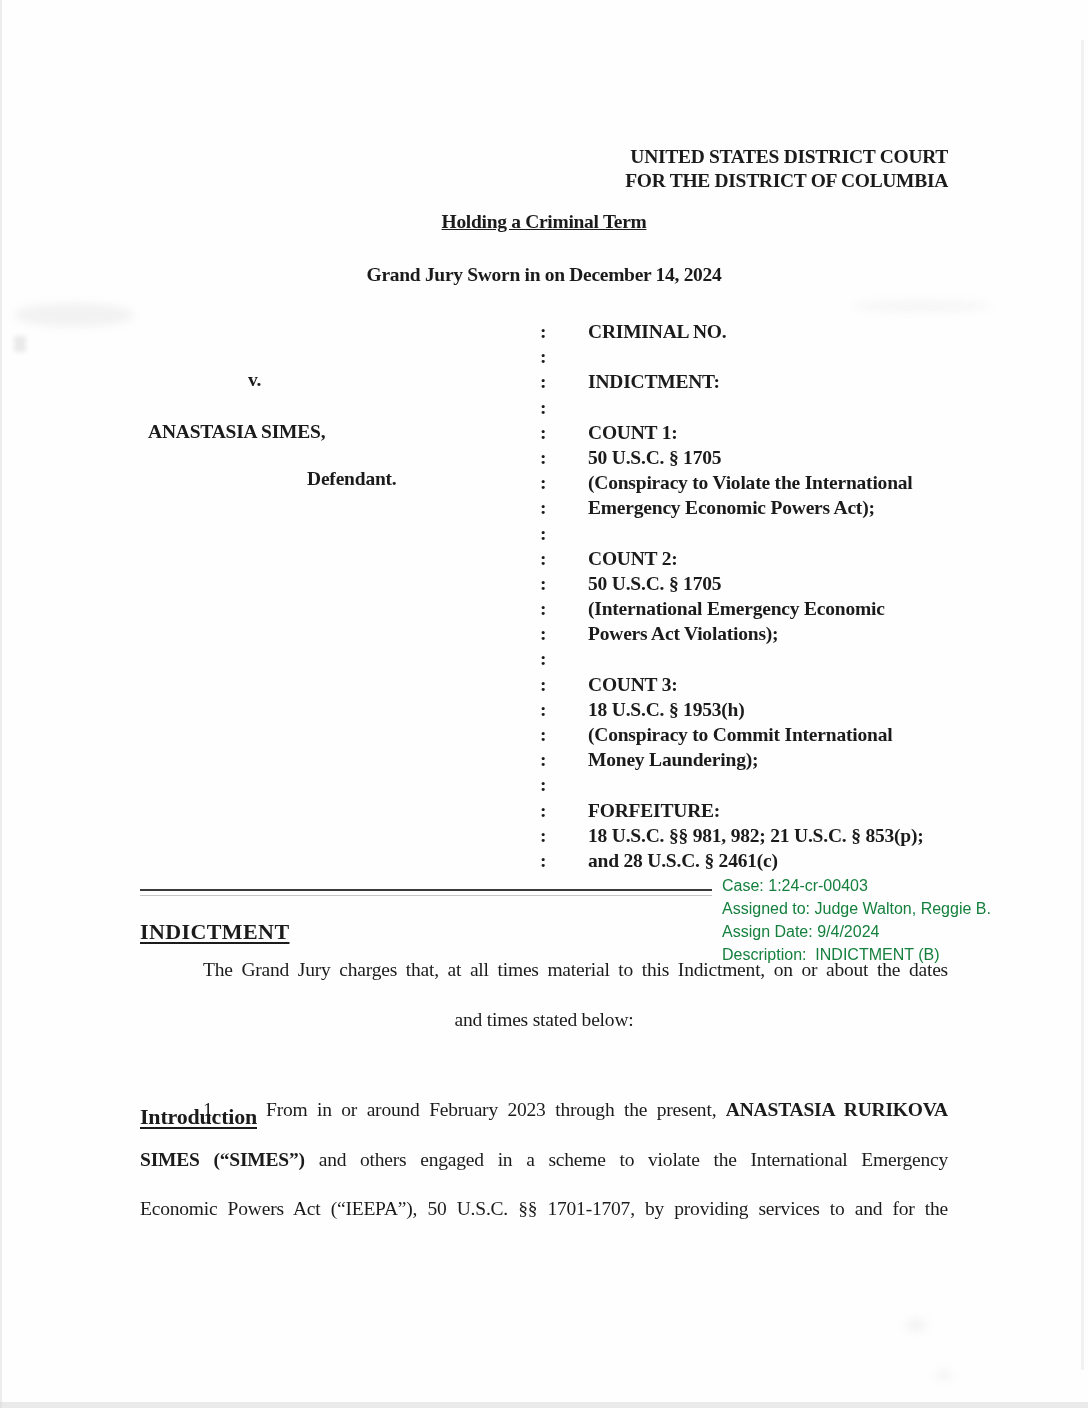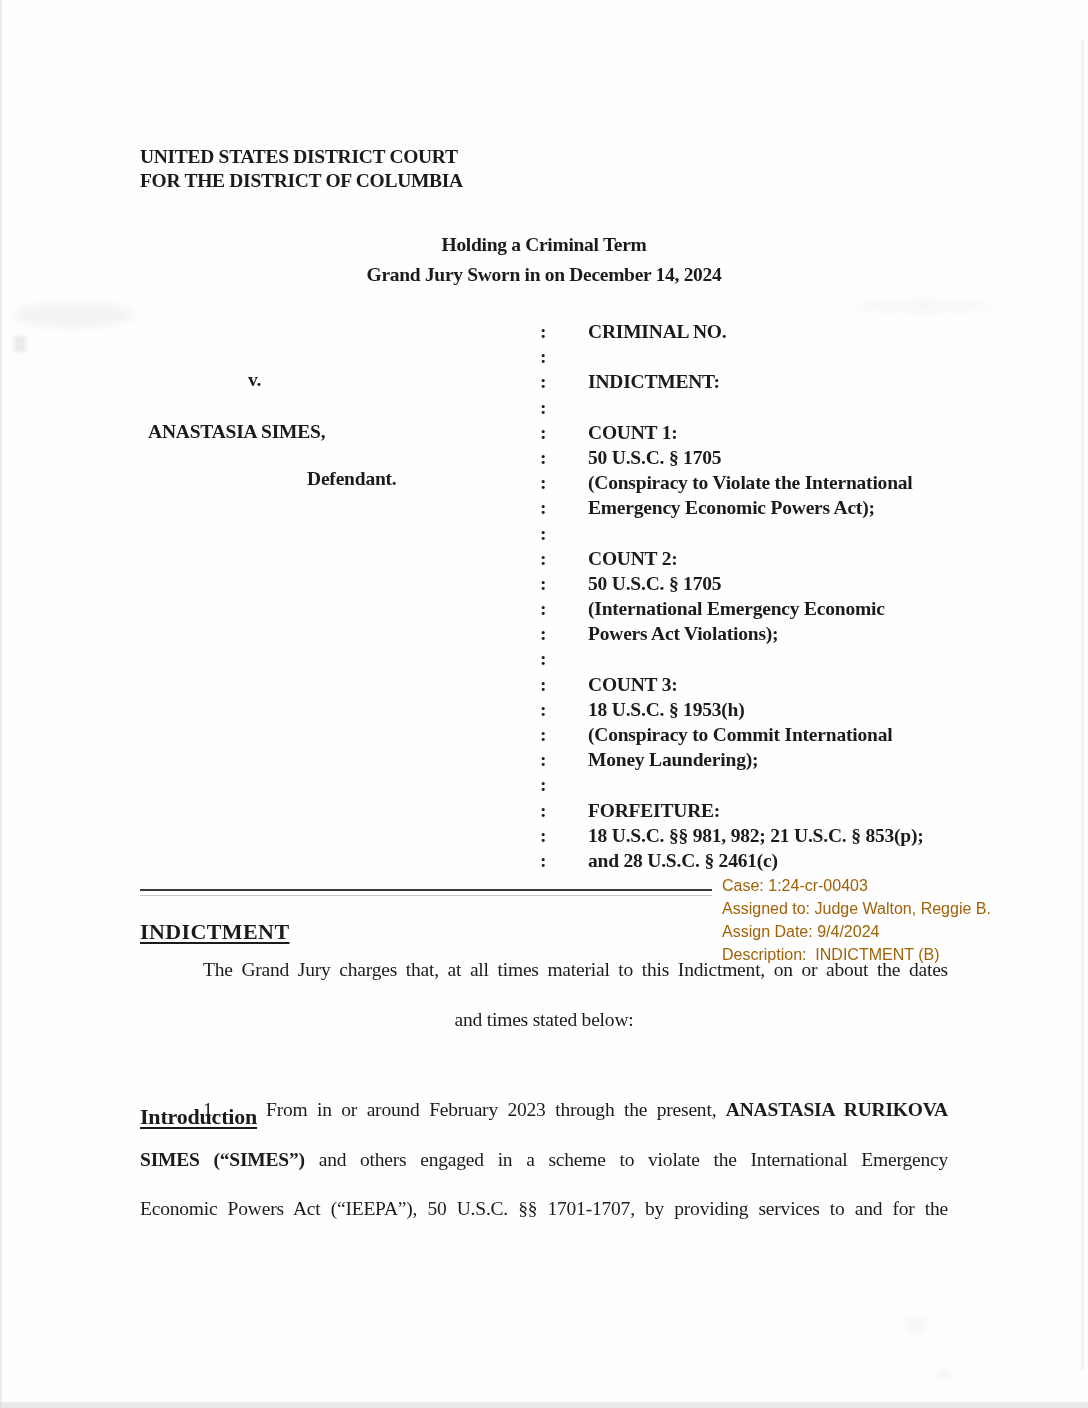--- a/index.html
+++ b/index.html
@@ -9,29 +9,29 @@
     height: 1408px;
     background: #fefefe;
     overflow: hidden;
     font-family: "Liberation Serif", "DejaVu Serif", serif;
     color: #1b1b1b;
   }
 
   
   .court-header {
     position: absolute; left: 140px; top: 145px; width: 808px;
-    text-align: left; font-weight: bold;
+    text-align: right; font-weight: bold;
     font-size: 19.5px; line-height: 24px; letter-spacing: -0.3px;
   }
   .center-bold-line {
     position: absolute; left: 140px; width: 808px;
     text-align: center; font-weight: bold;
     font-size: 19.5px; line-height: 24px; letter-spacing: -0.3px;
   }
-  .term-line  { top: 233px; }
+  .term-line  { top: 210px; text-decoration: underline; }
   .jury-line  { top: 263px; }
 
   
   .cap-item {
     position: absolute; font-weight: bold;
     font-size: 19.5px; line-height: 24px; letter-spacing: -0.2px;
     white-space: nowrap;
   }
   .cap-plaintiff   { left: 148px; top: 320px; }
   .cap-versus      { left: 248px; top: 368px; }
@@ -48,21 +48,21 @@
 
   
   .caption-rule {
     position: absolute; left: 140px; top: 889px; width: 572px; height: 4px;
     border-top: 2px solid #3a3a3a;
     border-bottom: 1.5px solid #c6c6c6;
   }
   .stamp {
     position: absolute; left: 722px; top: 874px;
     font-family: "Liberation Sans", "DejaVu Sans", sans-serif;
-    font-size: 16px; line-height: 23px; color: #a16207;
+    font-size: 16px; line-height: 23px; color: #15803d;
   }
   .stamp div { white-space: pre; }
 
   
   .heading-center {
     position: absolute; left: 140px; width: 808px; text-align: left;
     font-size: 22px; line-height: 24px; font-weight: bold; letter-spacing: -0.2px;
   }
   .indictment-h { top: 920px; letter-spacing: 0.4px; }
   .intro-h      { top: 1057px; margin-top: 48px; }

